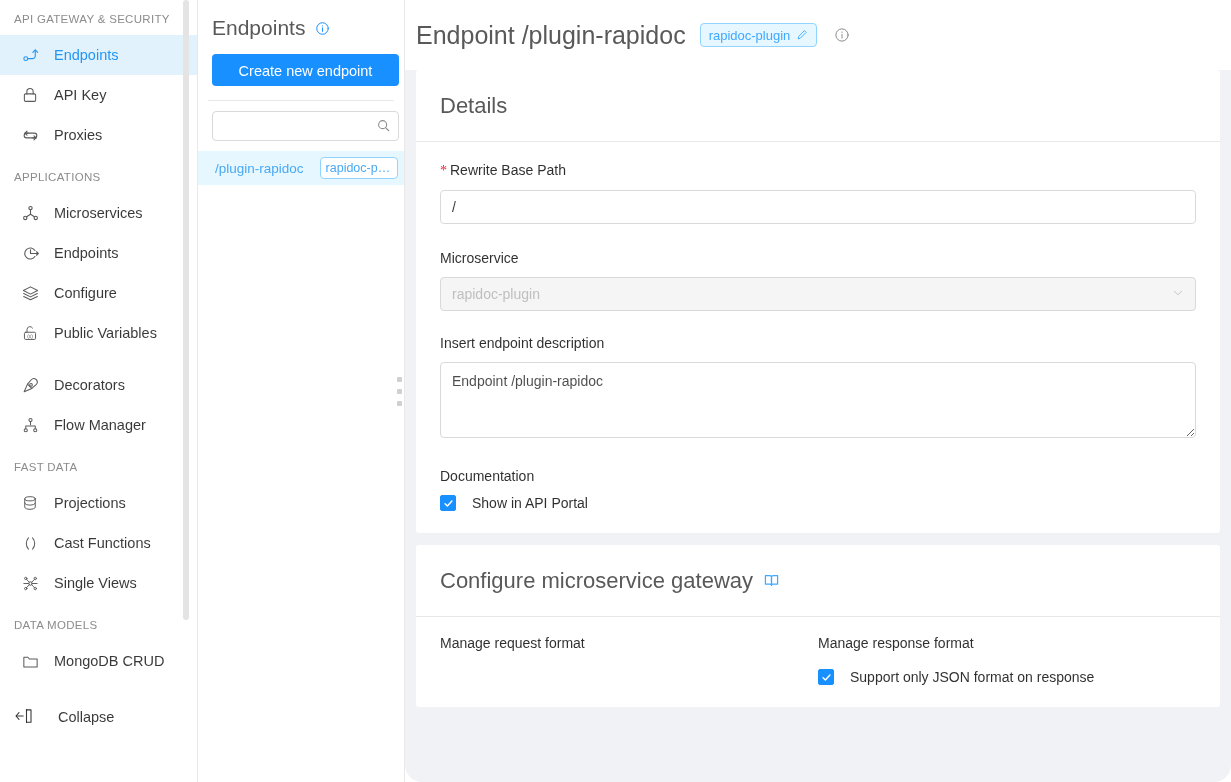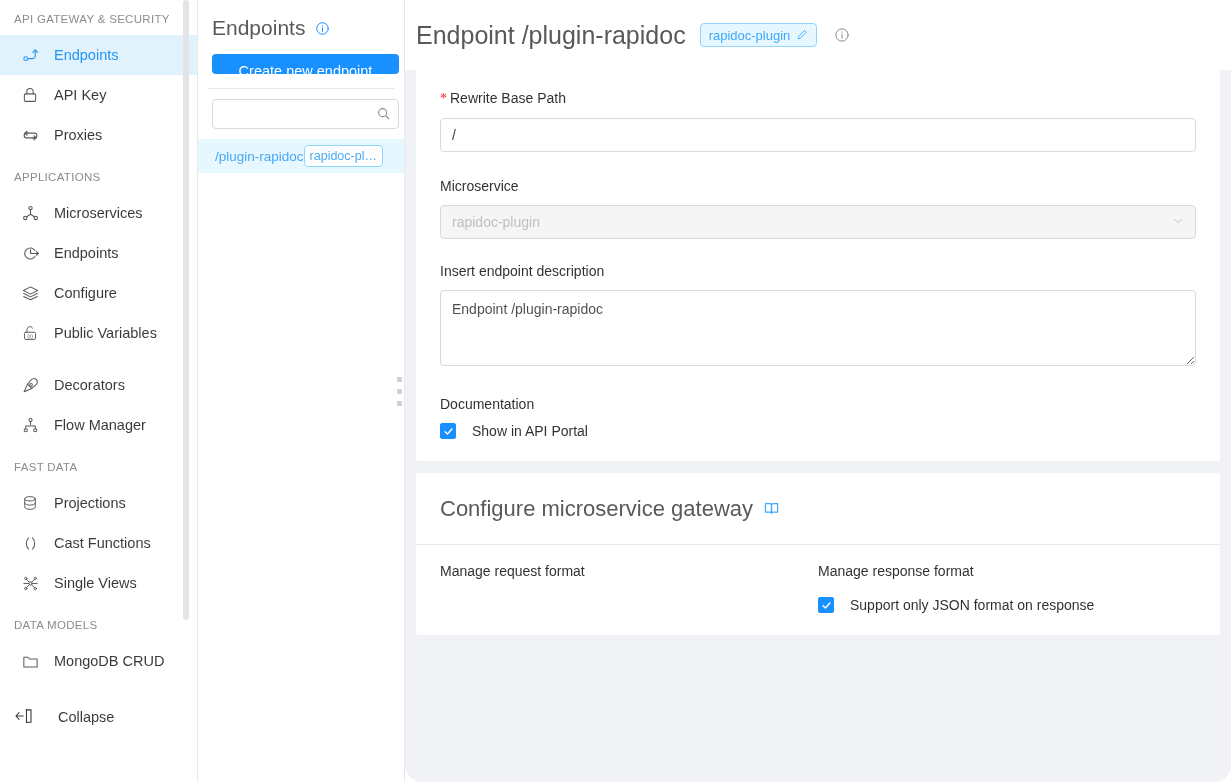--- a/index.html
+++ b/index.html
@@ -78,21 +78,21 @@
     background: #ffffff;
     border-right: 1px solid #e8e8e8;
     position: relative;
     display: flex; flex-direction: column;
   }
   .lp-head { padding: 14px 10px 0 10px; }
   .lp-title-row { display: flex; align-items: center; gap: 10px; padding-left: 4px; }
   .lp-title { font-size: 21px; color: #595959; font-weight: 400; line-height: 28px; }
   .lp-create-btn {
     display: block; width: 187px; margin: 12px 0 0 4px;
-    height: 20px; line-height: 32px; text-align: center;
+    height: 32px; line-height: 32px; text-align: center;
     background: #1890ff; color: #fff;
     border: none; border-radius: 4px;
     font-size: 14.5px; cursor: pointer;
     font-family: "Liberation Sans", sans-serif;
   }
   .lp-sep { height: 1px; background: #e8e8e8; margin-top: 14px; }
   .lp-search-wrap { padding: 10px 10px 10px 10px; }
   .lp-search {
     position: relative; width: 187px; height: 30px; margin-left: 4px;
   }
@@ -104,21 +104,21 @@
     font-family: "Liberation Sans", sans-serif;
     color: rgba(0,0,0,0.75);
   }
   .lp-search .search-ico {
     position: absolute; right: 8px; top: 7px;
     width: 15px; height: 15px; color: #8c8c8c; pointer-events: none;
   }
   .lp-list { flex: 1; overflow: hidden; }
   .lp-row {
     height: 34px; display: flex; align-items: center;
-    padding: 0 6px 0 17px; gap: 0px;
+    padding: 0 6px 0 17px; gap: 16px;
     background: #e6f7ff;
     cursor: pointer; font-size: 13.5px;
   }
   .lp-row .ep-path { color: #49a9f5; white-space: nowrap; }
   .lp-row .ep-tag {
     border: 1px solid #91d5ff; border-radius: 4px;
     background: #ffffff; color: #49a9f5;
     font-size: 12.5px; line-height: 20px; height: 22px;
     padding: 0 5px; white-space: nowrap; overflow: hidden;
     max-width: 82px; text-overflow: ellipsis;
@@ -483,20 +483,23 @@
             <path d="M12 11 V16.6"></path>
             <circle cx="12" cy="7.7" r="0.95" fill="#8c8c8c" stroke="none"></circle>
           </svg>
         </span>
       </span>
     </header>
 
     <div class="content-scroll">
 
       <div class="card">
+        <div class="card-head">
+          <span class="card-title">Details</span>
+        </div>
         <div class="card-body">
 
           <div class="field">
             <label class="field-label">
               <span class="req-star">*</span><span>Rewrite Base Path</span>
             </label>
             <input class="text-input" type="text" value="/" style="">
           </div>
 
           <div class="field" style="margin-top:24px;">

